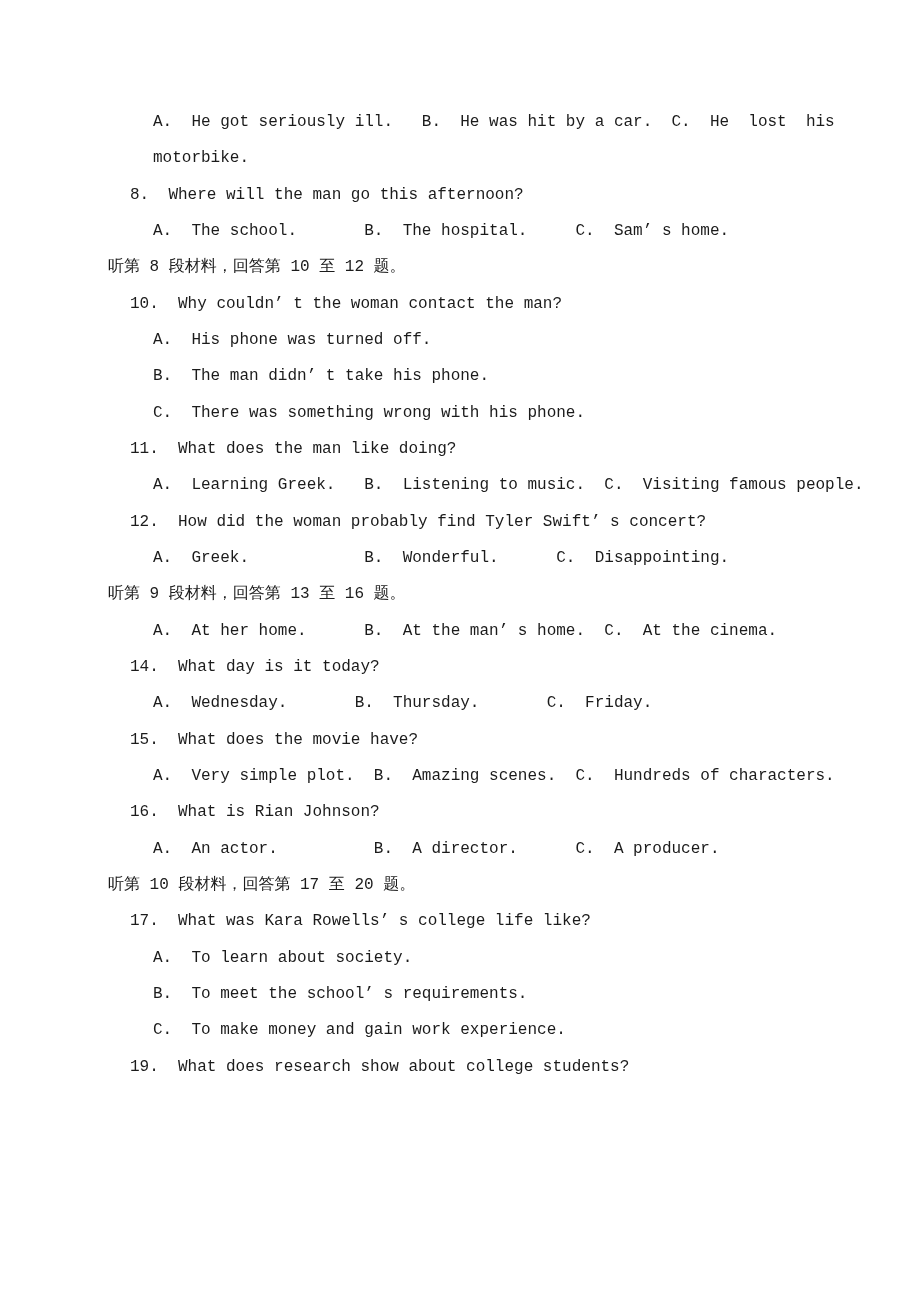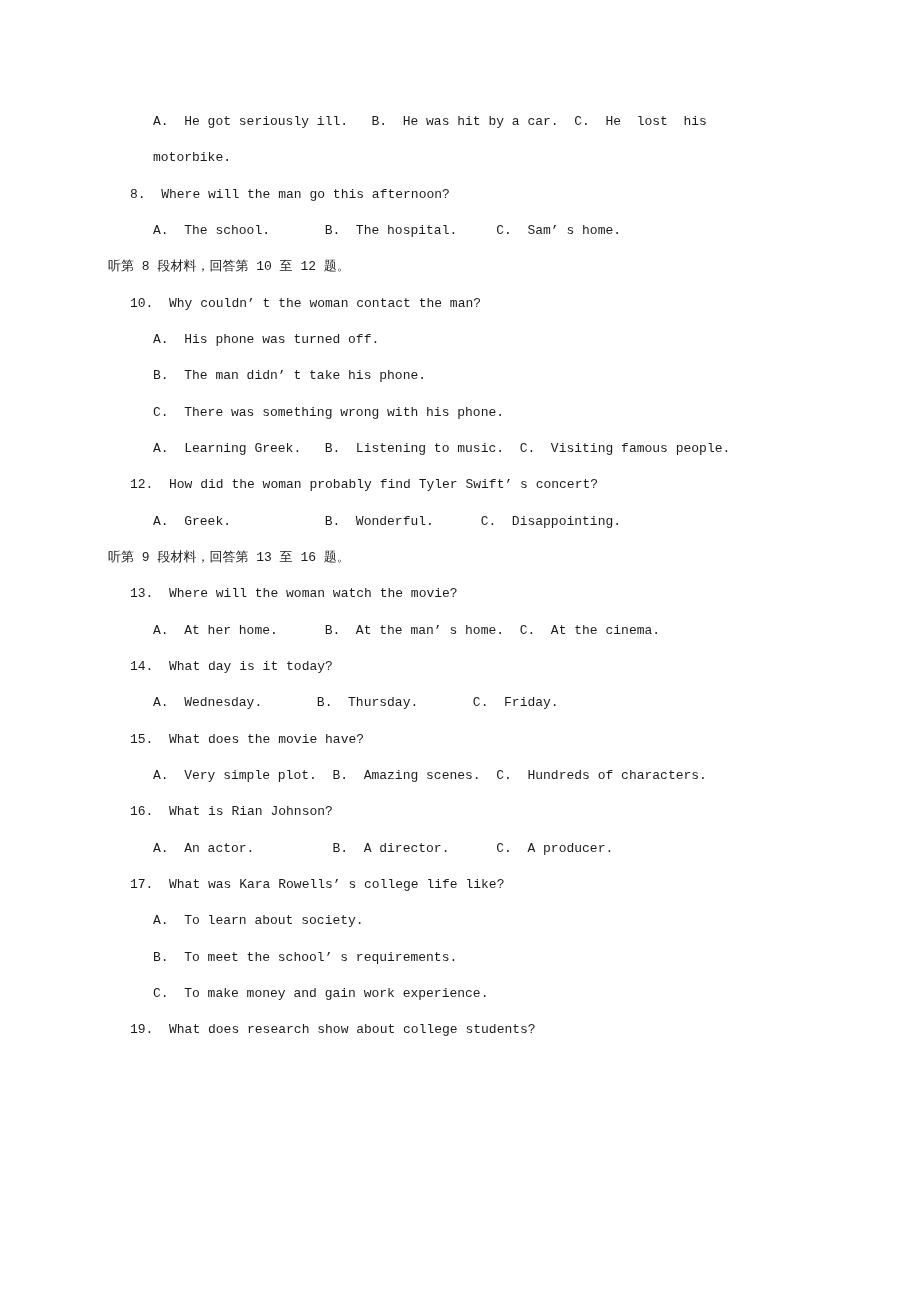--- a/index.html
+++ b/index.html
@@ -7,21 +7,21 @@
     padding: 0;
     background: #ffffff;
   }
   .page {
     position: relative;
     width: 920px;
     height: 1302px;
     background: #ffffff;
     overflow: hidden;
     font-family: "Liberation Mono", "DejaVu Sans Mono", monospace;
-    font-size: 13px;
+    font-size: 16px;
     color: #1b1b1b;
     box-sizing: border-box;
   }
   .doc-body {
     position: absolute;
     top: 104px;
     left: 0;
     right: 0;
   }
   .line {
@@ -41,31 +41,32 @@
   <div class="doc-body">
       <div class="line option">A.  He got seriously ill.   B.  He was hit by a car.  C.  He  lost  his</div>
       <div class="line option">motorbike.</div>
       <div class="line question">8.  Where will the man go this afternoon?</div>
       <div class="line option">A.  The school.       B.  The hospital.     C.  Sam’ s home.</div>
       <div class="line section">听第 8 段材料，回答第 10 至 12 题。</div>
       <div class="line question">10.  Why couldn’ t the woman contact the man?</div>
       <div class="line option">A.  His phone was turned off.</div>
       <div class="line option">B.  The man didn’ t take his phone.</div>
       <div class="line option">C.  There was something wrong with his phone.</div>
+      <div class="line question">11.  What does the man like doing?</div>
       <div class="line option">A.  Learning Greek.   B.  Listening to music.  C.  Visiting famous people.</div>
       <div class="line question">12.  How did the woman probably find Tyler Swift’ s concert?</div>
       <div class="line option">A.  Greek.            B.  Wonderful.      C.  Disappointing.</div>
       <div class="line section">听第 9 段材料，回答第 13 至 16 题。</div>
-      <div class="line question">13.  Where will the woman watch the movie?</div>
       <div class="line option">A.  At her home.      B.  At the man’ s home.  C.  At the cinema.</div>
       <div class="line question">14.  What day is it today?</div>
       <div class="line option">A.  Wednesday.       B.  Thursday.       C.  Friday.</div>
       <div class="line question">15.  What does the movie have?</div>
       <div class="line option">A.  Very simple plot.  B.  Amazing scenes.  C.  Hundreds of characters.</div>
       <div class="line question">16.  What is Rian Johnson?</div>
       <div class="line option">A.  An actor.          B.  A director.      C.  A producer.</div>
+      <div class="line section">听第 10 段材料，回答第 17 至 20 题。</div>
       <div class="line question">17.  What was Kara Rowells’ s college life like?</div>
       <div class="line option">A.  To learn about society.</div>
       <div class="line option">B.  To meet the school’ s requirements.</div>
       <div class="line option">C.  To make money and gain work experience.</div>
       <div class="line question">19.  What does research show about college students?</div>
     </div>
 </div>
 
 </body></html>

